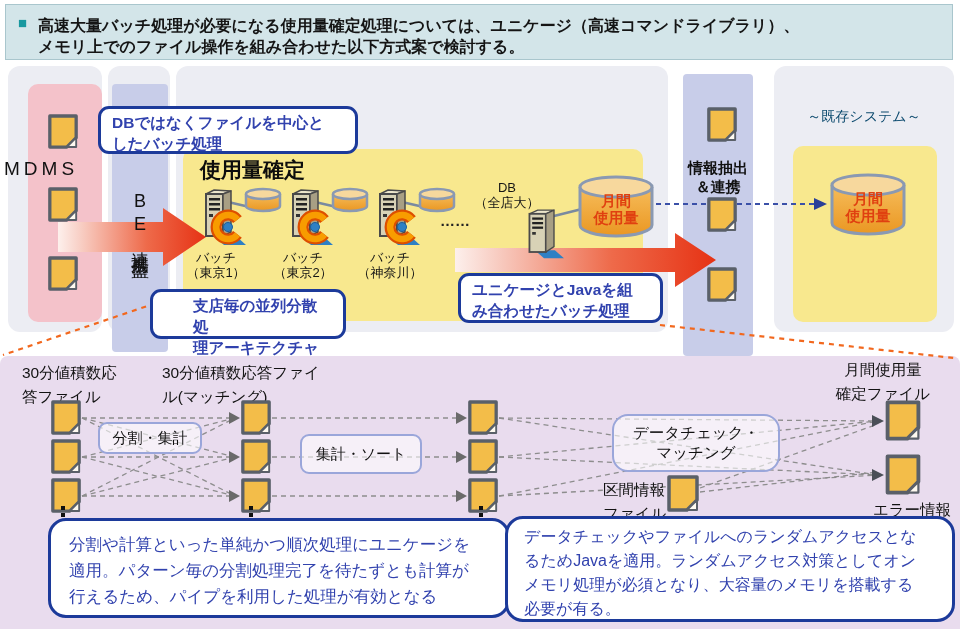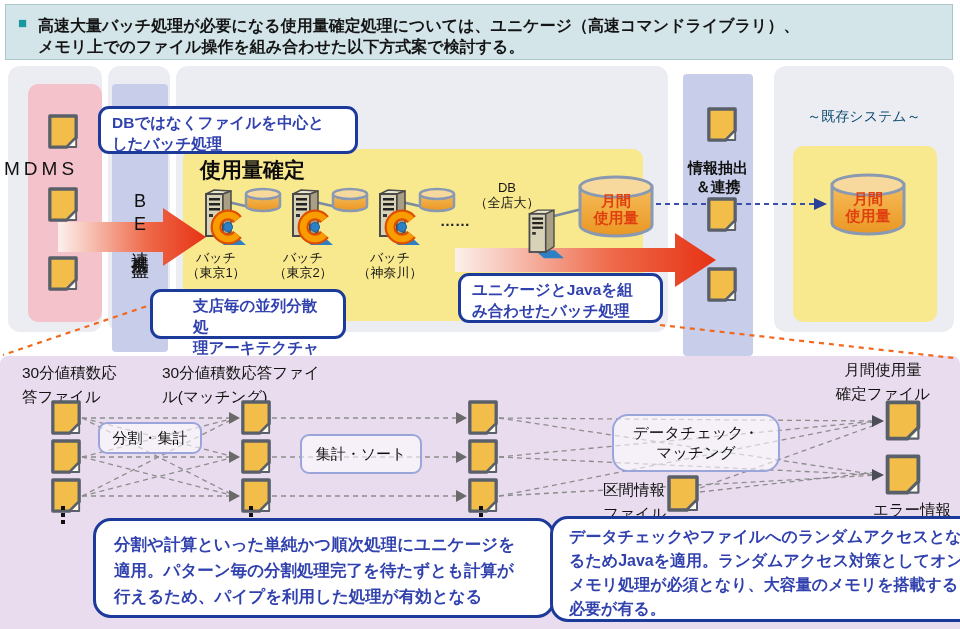--- a/index.html
+++ b/index.html
@@ -18,21 +18,21 @@
   .gpanel{background:var(--panel_gray);border-radius:12px;}
   
   .band{border-radius:4px;}
   
   .ybox{background:var(--yellow);border-radius:10px;}
   
   .callout{background:#fff;border:3px solid var(--navy);border-radius:11px;
            color:var(--blue_text);font-weight:600;font-size:15.5px;line-height:21px;
            box-sizing:border-box;padding:3px 11px;}
   .note{background:#fff;border:3px solid var(--navy);border-radius:18px;
-        color:var(--blue_text);font-weight:700;box-sizing:border-box;margin-left:45px;}
+        color:var(--blue_text);font-weight:400;box-sizing:border-box;}
   
   .proc{background:rgba(255,255,255,0.58);border:2px solid var(--procbox_border);
         border-radius:9px;color:var(--procbox_text);font-size:15px;font-weight:400;
         display:flex;align-items:center;justify-content:center;text-align:center;box-sizing:border-box;}
   
   .lbl{font-size:15.5px;line-height:24px;font-weight:500;color:#121212;}
   .small-lbl{font-size:13px;line-height:15px;font-weight:400;color:#151515;text-align:center;}
   .cyl-lbl{font-size:15px;line-height:17px;font-weight:700;color:var(--cyl_text);text-align:center;}
   
   .vdots{display:flex;flex-direction:column;gap:3px;}

